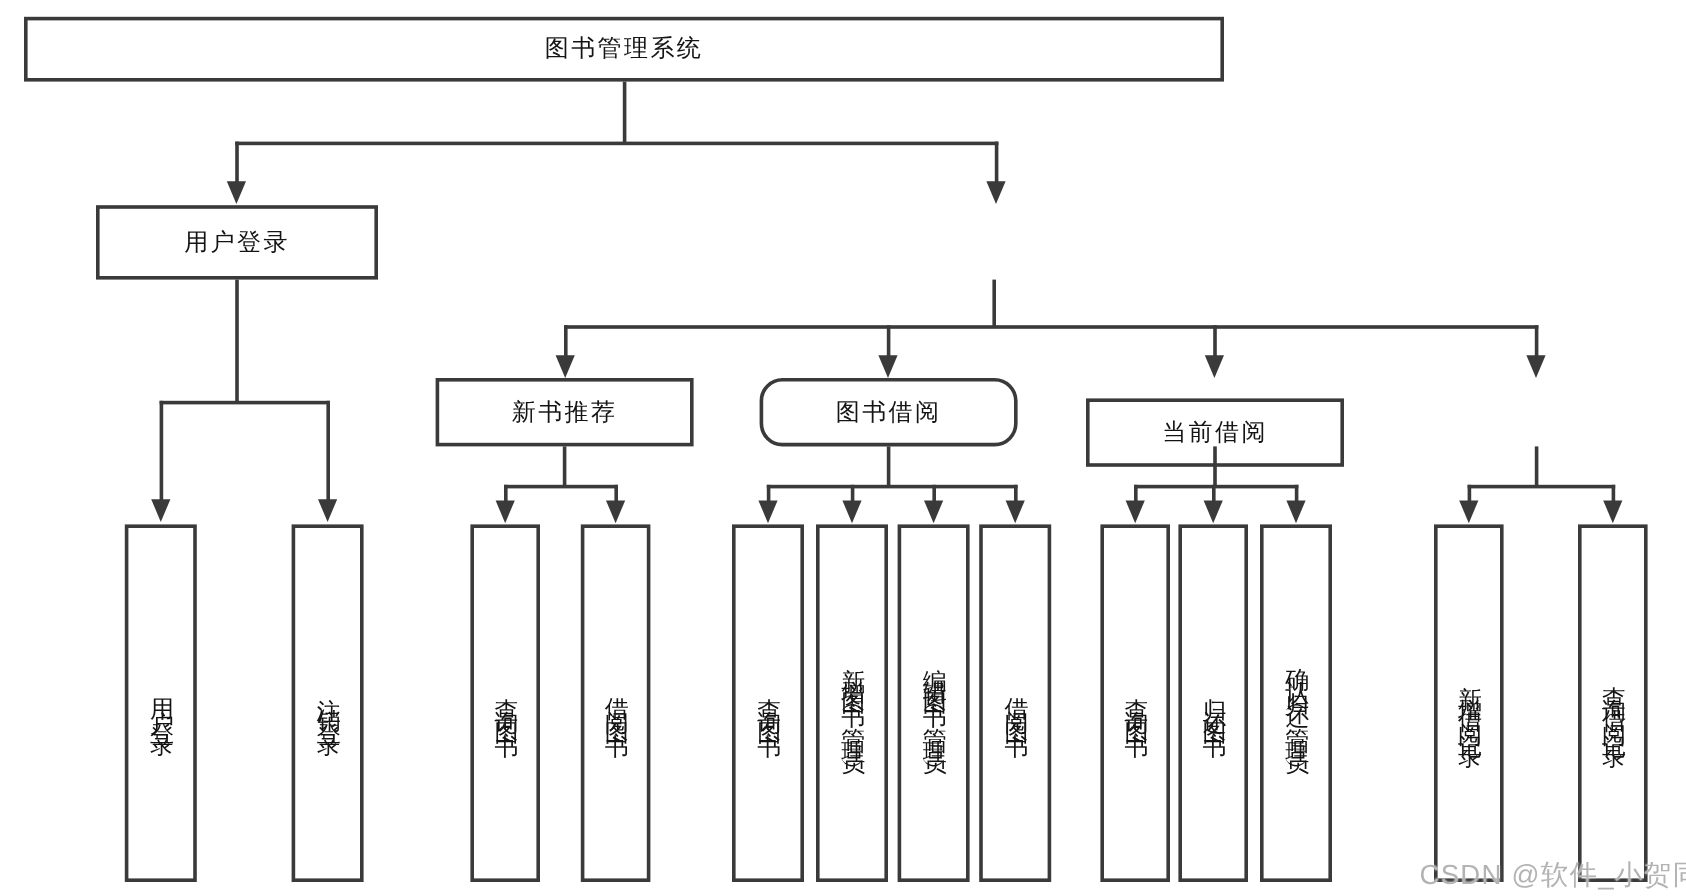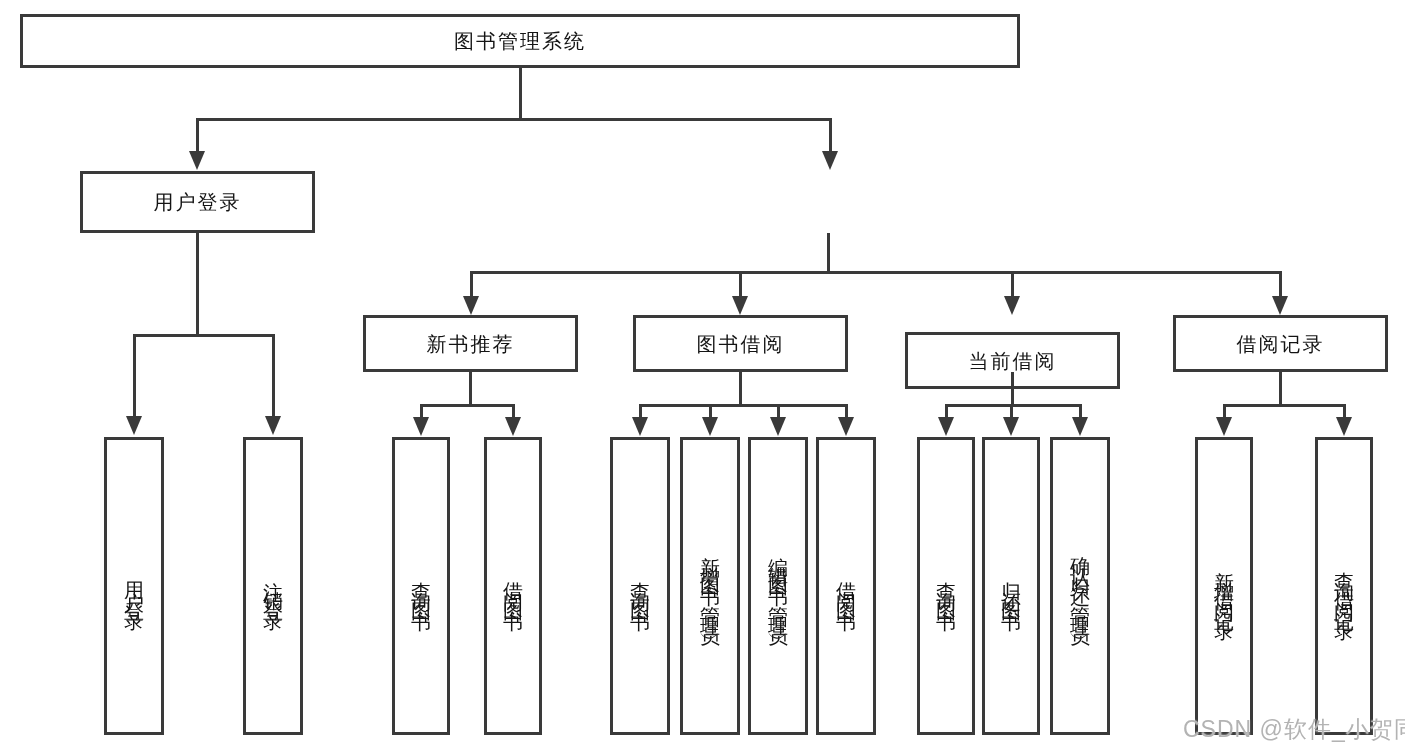--- a/index.html
+++ b/index.html
@@ -39,23 +39,22 @@
 </head>
 <body>
 
 <div class="stage">
 
   <div class="box h" style="left:20px;top:14px;width:1000px;height:54px;">图书管理系统</div>
 
   <div class="box h" style="left:80px;top:171px;width:235px;height:62px;">用户登录</div>
 
   <div class="box h" style="left:363px;top:315px;width:215px;height:57px;">新书推荐</div>
-  <div class="box h" style="left:633px;top:315px;width:215px;height:57px;">图书借阅</div>
+  <div class="box h" style="left:633px;top:315px;width:215px;height:57px;border-radius:19px;">图书借阅</div>
   <div class="box h" style="left:905px;top:332px;width:215px;height:57px;">当前借阅</div>
-  <div class="box h" style="left:1173px;top:315px;width:215px;height:57px;">借阅记录</div>
 
   <div class="box" style="left:104px;top:437px;width:60px;height:298px;">
     <span class="v-text">用户登录</span>
     </div>
   <div class="box" style="left:243px;top:437px;width:60px;height:298px;">
     <span class="v-text">注销登录</span>
     </div>
   <div class="box" style="left:392px;top:437px;width:58px;height:298px;">
     <span class="v-text">查询图书</span>
     </div>

